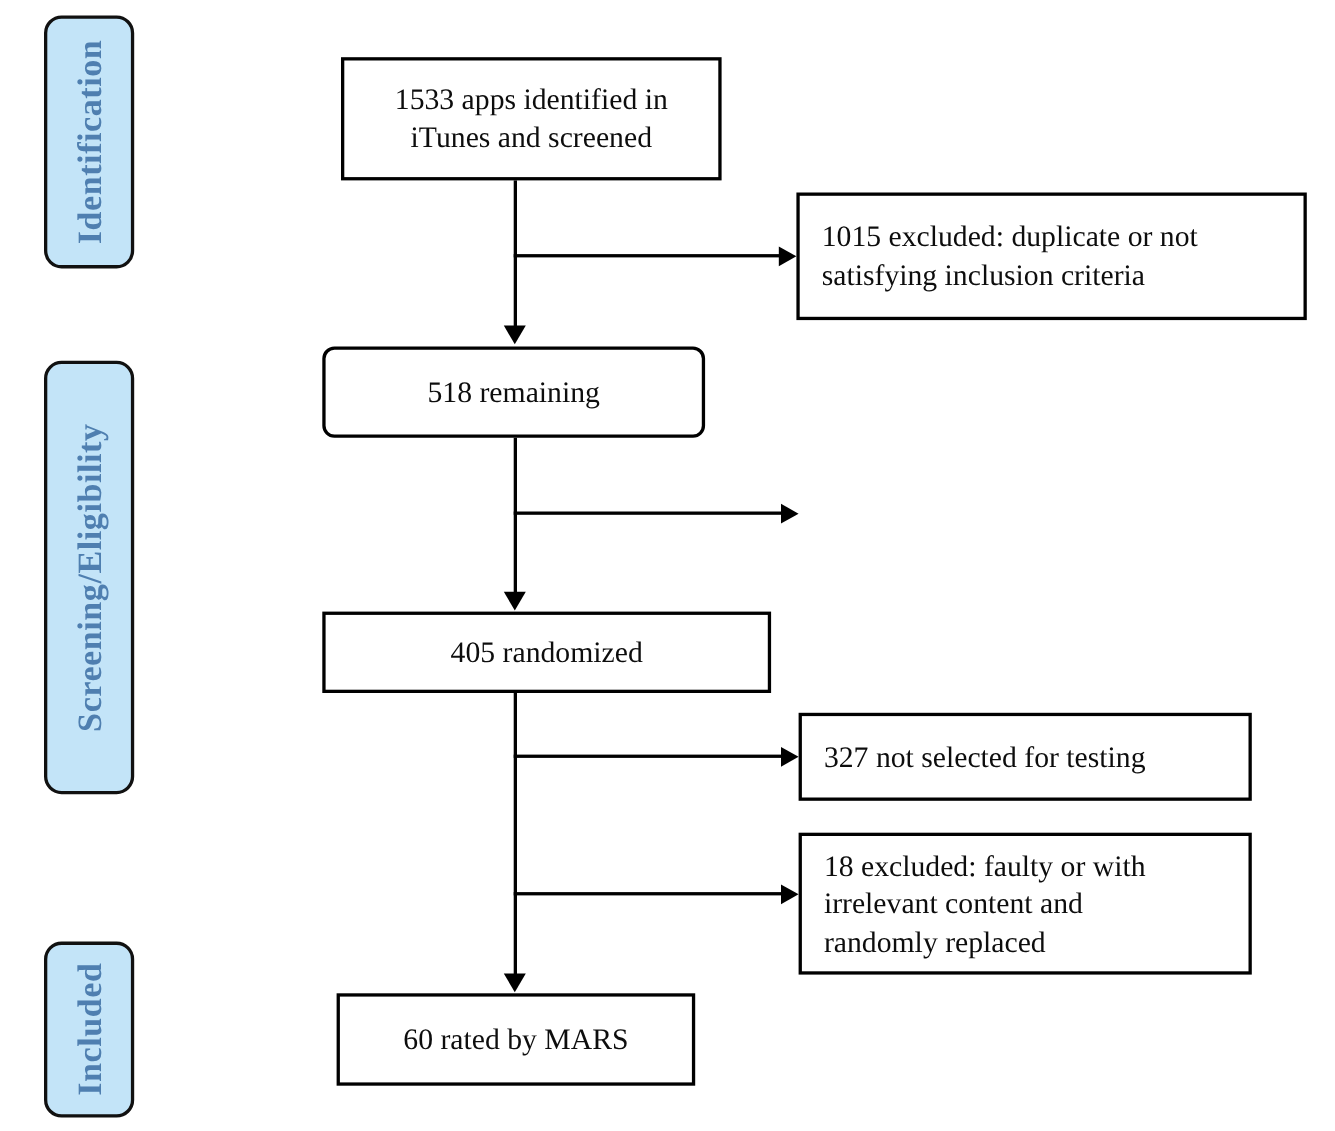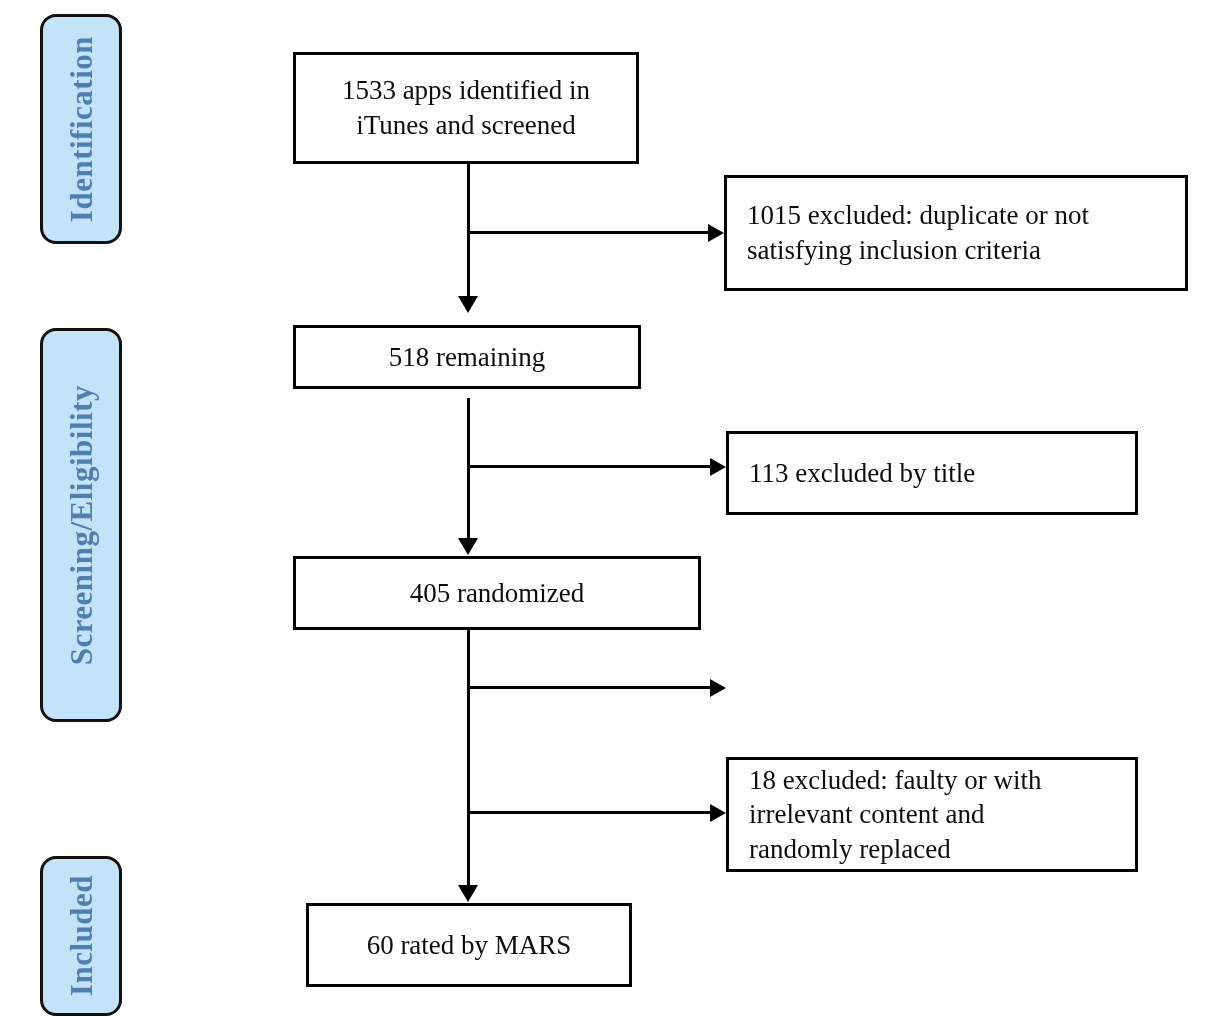--- a/index.html
+++ b/index.html
@@ -101,48 +101,48 @@
   </div>
 
   <div class="stage" style="left:40px; top:328px; width:82px; height:394px;">
     <span class="stage-text">Screening/Eligibility</span>
   </div>
 
   <div class="stage" style="left:40px; top:856px; width:82px; height:160px;">
     <span class="stage-text">Included</span>
   </div>
 
-  <div class="box center" style="left:293px; top:52px; width:346px; height:112px;">
+  <div class="box center" style="left:310px; top:52px; width:346px; height:112px;">
     <span class="box-text">1533 apps identified in
 iTunes and screened</span>
   </div>
 
-  <div class="box center" style="left:293px; top:325px; width:348px; height:64px;">
+  <div class="box center" style="left:293px; top:315px; width:348px; height:83px;border-radius:11px;">
     <span class="box-text">518 remaining</span>
   </div>
 
   <div class="box center" style="left:293px; top:556px; width:408px; height:74px;">
     <span class="box-text">405 randomized</span>
   </div>
 
   <div class="box center" style="left:306px; top:903px; width:326px; height:84px;">
     <span class="box-text">60 rated by MARS</span>
   </div>
 
   <div class="box left" style="left:724px; top:175px; width:464px; height:116px;">
     <span class="box-text">1015 excluded: duplicate or not
 satisfying inclusion criteria</span>
   </div>
 
-  <div class="box left" style="left:726px; top:431px; width:412px; height:84px;">
-    <span class="box-text">113 excluded by title</span>
+
+  <div class="box left" style="left:726px; top:648px; width:412px; height:80px;">
+    <span class="box-text">327 not selected for testing</span>
   </div>
 
-
-  <div class="box left" style="left:726px; top:757px; width:412px; height:115px;">
+  <div class="box left" style="left:726px; top:757px; width:412px; height:129px;">
     <span class="box-text">18 excluded: faulty or with
 irrelevant content and
 randomly replaced</span>
   </div>
 
   <div class="vline" style="left:467px; top:164px; height:134px;"></div>
   <div class="arrow-down" style="left:458px; top:296px;"></div>
 
   <div class="hline" style="left:467px; top:231px; width:243px;"></div>
   <div class="arrow-right" style="left:708px; top:224px;"></div>

